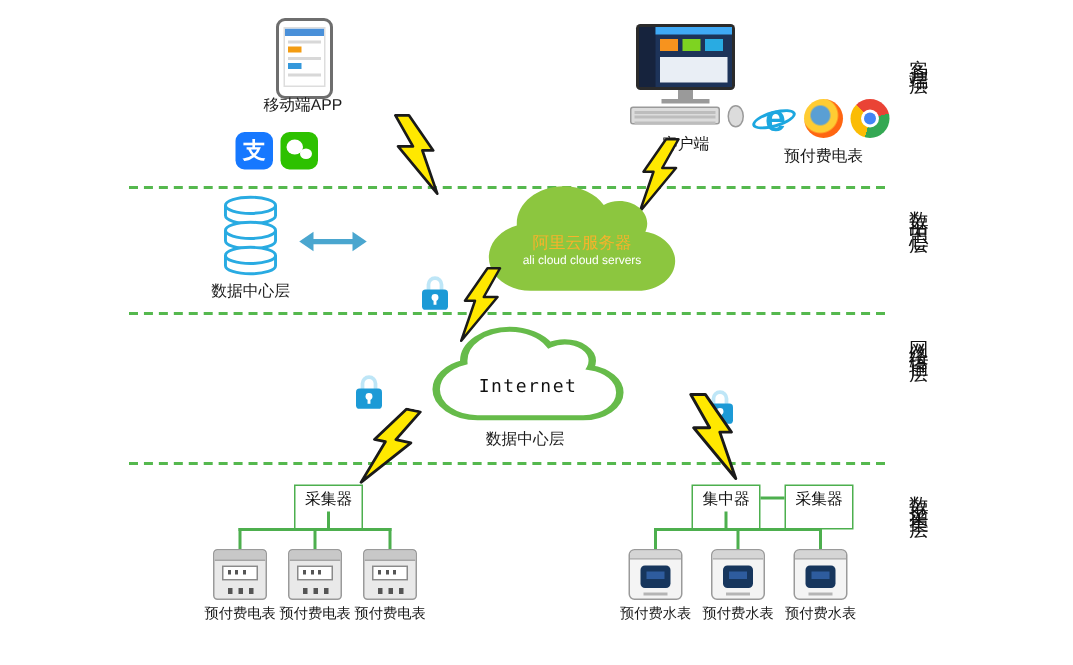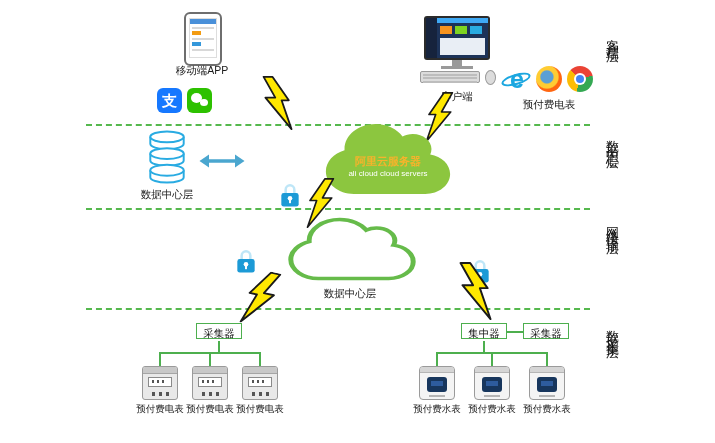--- a/index.html
+++ b/index.html
@@ -3,21 +3,21 @@
 <meta charset="utf-8">
 <style>
   html,body{margin:0;padding:0;background:#fff;}
   .stage{position:relative;width:715px;height:443px;background:#fff;overflow:hidden;
          font-family:"Liberation Sans","DejaVu Sans",sans-serif;color:#111;}
   .abs{position:absolute;}
   .lbl{position:absolute;text-align:center;font-size:10.5px;color:#1a1a1a;line-height:1.15;}
   .dash{position:absolute;left:86px;width:504px;height:0;border-top:2px dashed #55b84e;}
   .vlabel{position:absolute;left:603px;writing-mode:vertical-rl;font-size:13px;letter-spacing:4px;color:#111;}
   .gline{position:absolute;background:#4daf4e;}
-  .node-box{position:absolute;width:46px;height:16px;border:1px solid #4daf4e;background:#fff;
+  .node-box{position:absolute;width:46px;height:30px;border:1px solid #4daf4e;background:#fff;
             font-size:10.5px;line-height:18px;text-align:center;color:#111;box-sizing:border-box;}
   .bolt{position:absolute;}
   
   .phone{position:absolute;left:184px;top:12px;width:34px;height:50px;border:2px solid #6e6e6e;border-radius:6px;background:#fff;}
   .phone .screen{position:absolute;left:3px;right:3px;top:4px;bottom:6px;background:#fff;border:1px solid #ddd;overflow:hidden;}
   .phone .bar{height:5px;background:#4a90d9;}
   .phone .row{height:2px;background:#d8d8d8;margin:3px 2px 0 2px;}
   .phone .chipA{width:9px;height:4px;background:#f39c12;margin:2px 0 0 2px;}
   .phone .chipB{width:9px;height:4px;background:#3498db;margin:2px 0 0 2px;}
   
@@ -148,39 +148,40 @@
   <svg class="abs" style="left:198px;top:152px;width:48px;height:18px;" viewBox="0 0 48 18">
     <path d="M10 9 H38" stroke="#4aa6cf" stroke-width="3.5"></path>
     <path d="M11 2.5 L1.5 9 L11 15.5 Z" fill="#4aa6cf"></path>
     <path d="M37 2.5 L46.5 9 L37 15.5 Z" fill="#4aa6cf"></path>
   </svg>
 
   <div class="abs" style="left:322px;top:116px;width:132px;height:86px;">
     <svg style="position:absolute;inset:0;width:100%;height:100%;" viewBox="-20 -20 680 552" preserveAspectRatio="none">
       <path fill="#8CC63F" d="M537.6 226.6c4.1-10.7 6.4-22.4 6.4-34.6 0-53-43-96-96-96-19.7 0-38.1 6-53.3 16.2C367 64.2 315.3 32 256 32c-88.4 0-160 71.6-160 160 0 2.7.1 5.4.2 8.1C40.2 219.8 0 273.2 0 336c0 79.5 64.5 144 144 144h368c70.7 0 128-57.3 128-128 0-61.9-44-113.6-102.4-125.4z"></path>
     </svg>
-    <div class="cloud-txt" style="top:38px;font-size:11px;font-weight:bold;color:#f7b32b;">阿里云服务器</div>
+    <div class="cloud-txt" style="top:38px;font-size:11px;font-weight:normal;color:#f7b32b;">阿里云服务器</div>
     <div class="cloud-txt" style="top:53px;font-size:8px;color:#ffffff;">ali cloud  cloud servers</div>
   </div>
 
   <svg class="abs" style="left:280px;top:182px;width:20px;height:26px;" viewBox="0 0 20 27">
     <path d="M5.5 13 V8 a4.5 4.5 0 0 1 9 0 V13" fill="none" stroke="#bee6f7" stroke-width="2.6"></path>
     <rect x="1" y="11.5" width="18" height="14" rx="2.5" fill="#1c9ad6"></rect>
     <circle cx="10" cy="17" r="2.4" fill="#fff"></circle>
       <rect x="9" y="18" width="2" height="4" fill="#fff"></rect>
   </svg>
 
   <svg class="bolt" style="left:302px;top:178px;width:36px;height:50px;" viewBox="0 0 40 60">
     <path d="M26 1 L8 27 L16 27 L5 59 L34 24 L23 24 L36 1 Z" fill="#FFE800" stroke="#1a1a1a" stroke-width="2" stroke-linejoin="round"></path>
   </svg>
 
   <div class="abs" style="left:286px;top:212px;width:132px;height:74px;">
     <svg style="position:absolute;inset:0;width:100%;height:100%;" viewBox="-25 -25 690 562" preserveAspectRatio="none">
       <path fill="#ffffff" stroke="#66bb4a" stroke-width="26" d="M537.6 226.6c4.1-10.7 6.4-22.4 6.4-34.6 0-53-43-96-96-96-19.7 0-38.1 6-53.3 16.2C367 64.2 315.3 32 256 32c-88.4 0-160 71.6-160 160 0 2.7.1 5.4.2 8.1C40.2 219.8 0 273.2 0 336c0 79.5 64.5 144 144 144h368c70.7 0 128-57.3 128-128 0-61.9-44-113.6-102.4-125.4z"></path>
     </svg>
+    <div class="cloud-txt" style="top:38px;font-size:12px;letter-spacing:1px;color:#111;font-family:'DejaVu Sans Mono',monospace;">Internet</div>
   </div>
   <div class="lbl" style="left:310px;top:287px;width:80px;">数据中心层</div>
 
   <svg class="abs" style="left:236px;top:248px;width:20px;height:26px;" viewBox="0 0 20 27">
     <path d="M5.5 13 V8 a4.5 4.5 0 0 1 9 0 V13" fill="none" stroke="#bee6f7" stroke-width="2.6"></path>
     <rect x="1" y="11.5" width="18" height="14" rx="2.5" fill="#1c9ad6"></rect>
     <circle cx="10" cy="17" r="2.4" fill="#fff"></circle>
       <rect x="9" y="18" width="2" height="4" fill="#fff"></rect>
   </svg>
   <svg class="abs" style="left:470px;top:258px;width:20px;height:26px;" viewBox="0 0 20 27">

